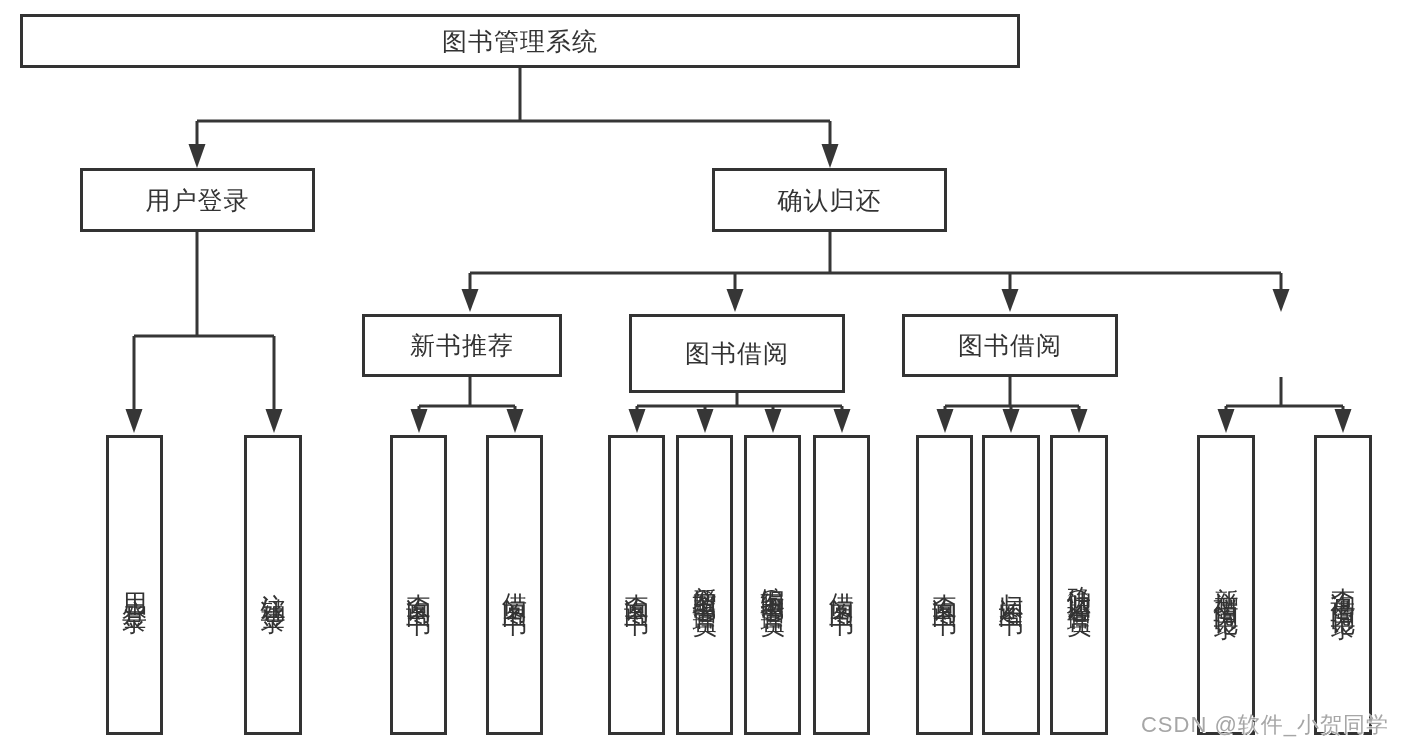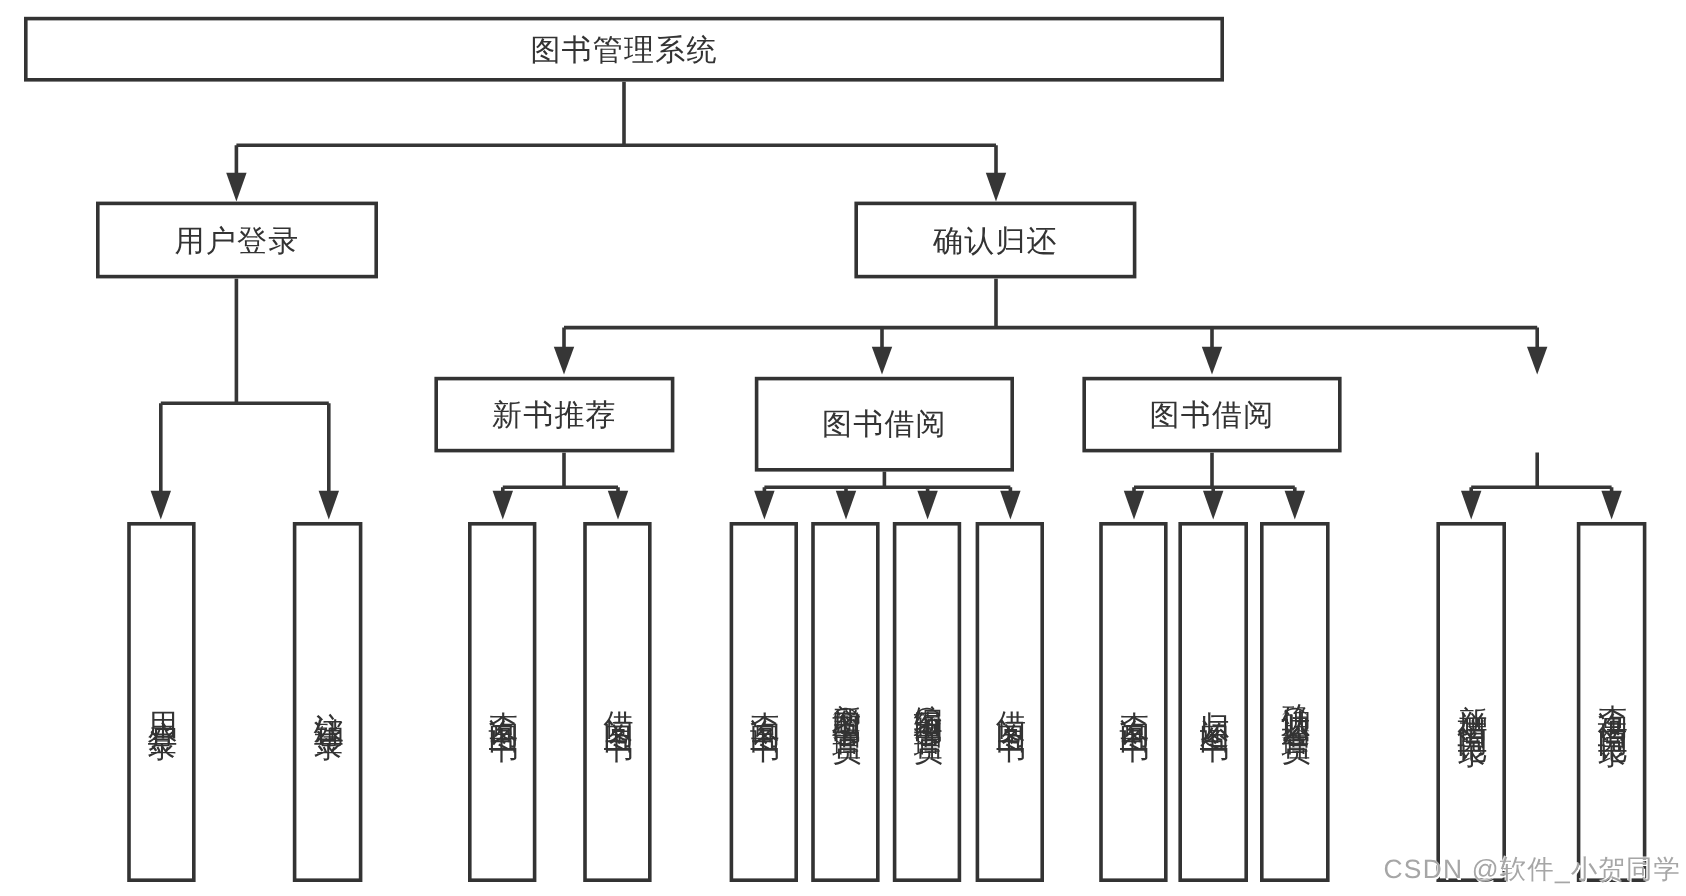--- a/index.html
+++ b/index.html
@@ -32,21 +32,21 @@
     writing-mode: vertical-rl;
     text-orientation: mixed;
     font-size: 25px;
     letter-spacing: 6px;
     line-height: 1;
     white-space: nowrap;
   }
   .vbox.long .vt { letter-spacing: 4px; font-size: 24px; }
   .watermark {
     position: absolute;
-    right: 4px;
+    right: 16px;
     bottom: 7px;
     font-size: 22px;
     color: #a6a6a6;
     letter-spacing: 1px;
     text-shadow: 1px 1px 0 #ffffff, -1px -1px 0 rgba(255,255,255,0.8);
     white-space: nowrap;
   }
 </style>
 </head>
 <body>

